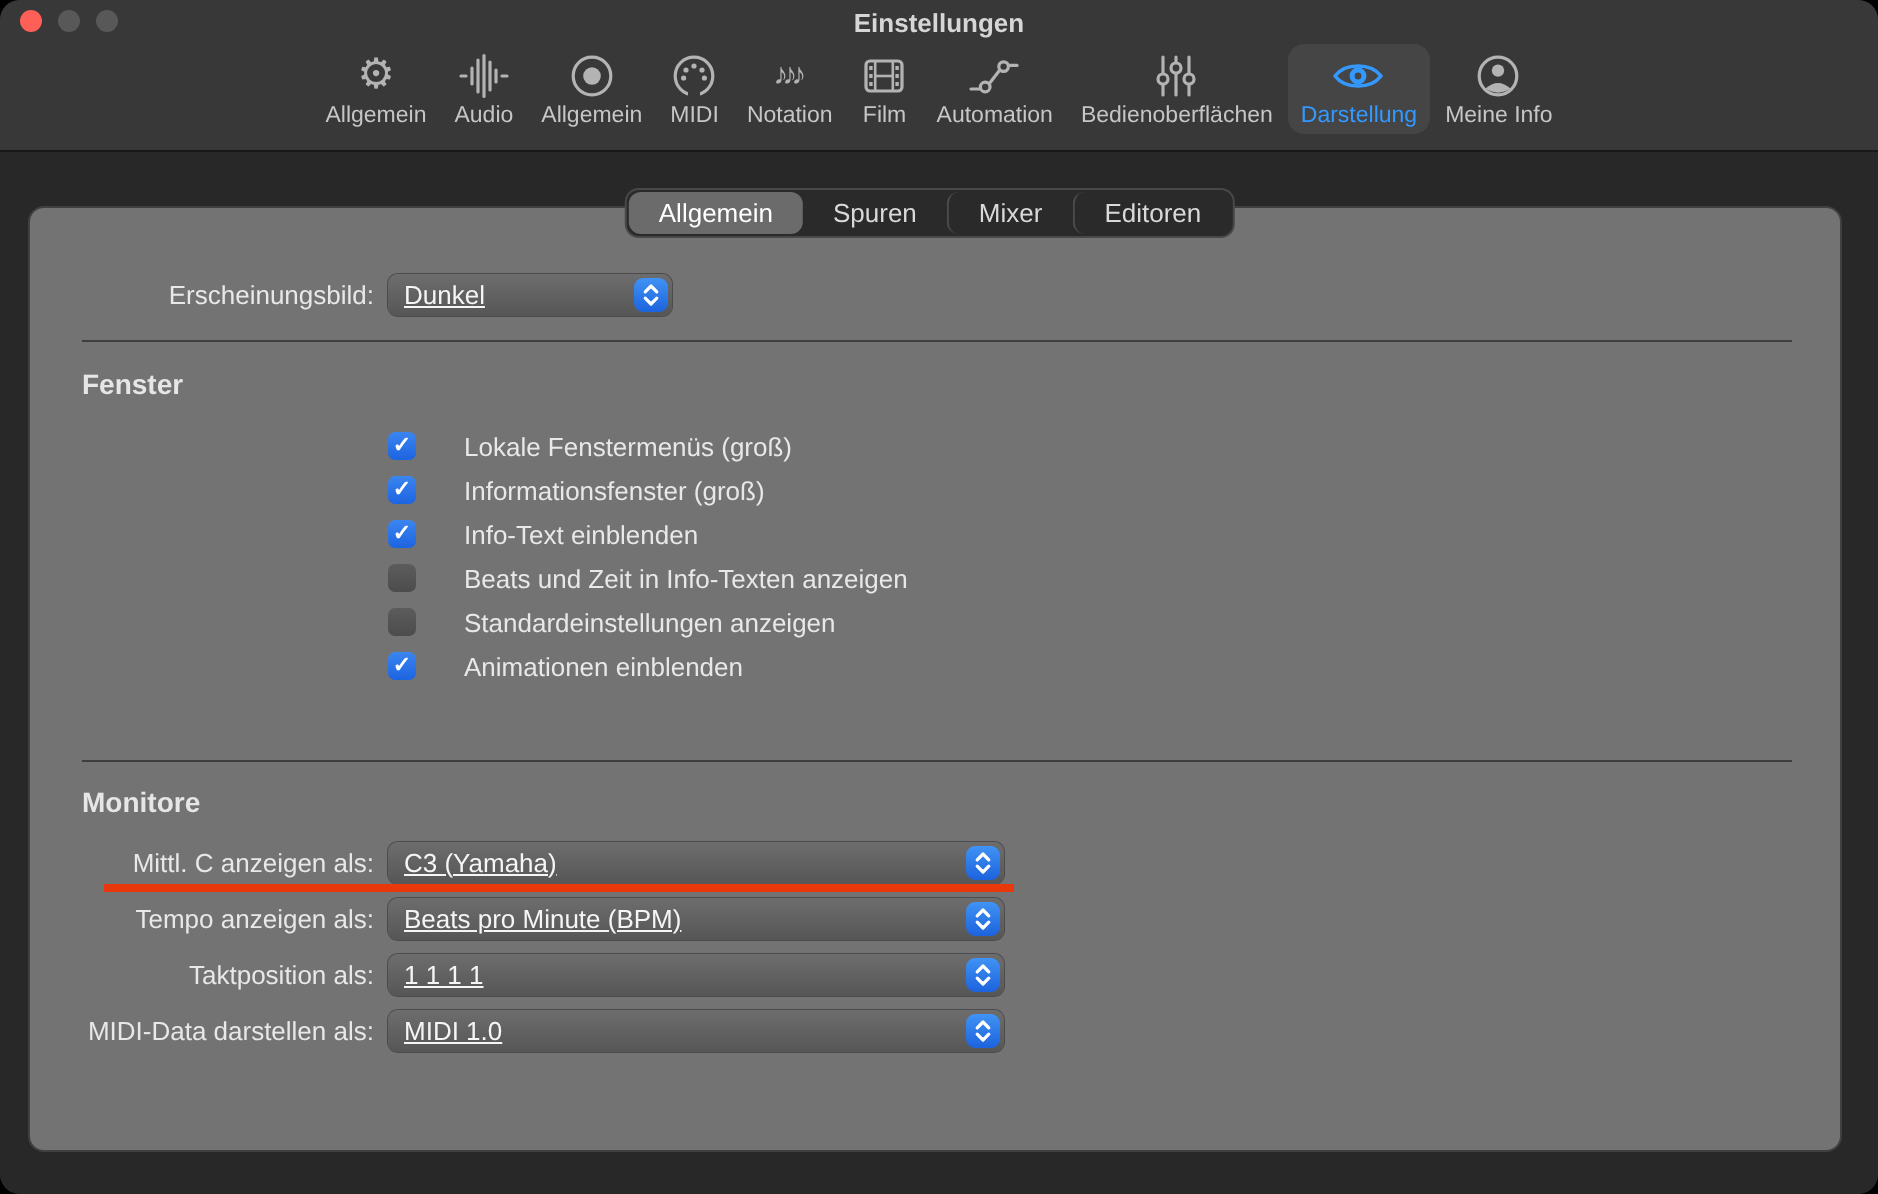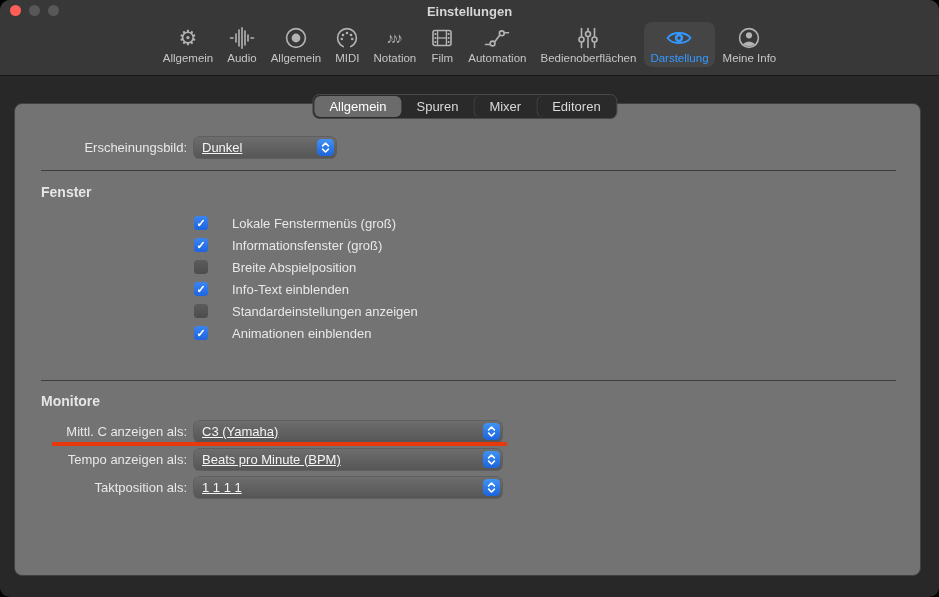--- a/index.html
+++ b/index.html
@@ -237,26 +237,26 @@
       <div class="cb-list">
         <div class="cb-row">
           <span class="cb checked"></span>
           <span class="cb-label">Lokale Fenstermenüs (groß)</span>
         </div>
         <div class="cb-row">
           <span class="cb checked"></span>
           <span class="cb-label">Informationsfenster (groß)</span>
         </div>
         <div class="cb-row">
-          <span class="cb"></span>
-          <span class="cb-label">Breite Abspielposition</span>
-        </div>
-        <div class="cb-row">
           <span class="cb checked"></span>
           <span class="cb-label">Info-Text einblenden</span>
+        </div>
+        <div class="cb-row">
+          <span class="cb"></span>
+          <span class="cb-label">Beats und Zeit in Info-Texten anzeigen</span>
         </div>
         <div class="cb-row">
           <span class="cb"></span>
           <span class="cb-label">Standardeinstellungen anzeigen</span>
         </div>
         <div class="cb-row">
           <span class="cb checked"></span>
           <span class="cb-label">Animationen einblenden</span>
         </div>
       </div>
@@ -299,20 +299,32 @@
             <span class="popup-value">1 1 1 1</span>
             <span class="popup-cap">
               <svg width="11" height="13" viewBox="0 0 11 13" fill="none">
                   <path d="M2.6 4.9 L5.5 2 L8.4 4.9" stroke="#fff" stroke-width="1.6" stroke-linecap="round" stroke-linejoin="round"></path>
                   <path d="M2.6 8.1 L5.5 11 L8.4 8.1" stroke="#fff" stroke-width="1.6" stroke-linecap="round" stroke-linejoin="round"></path>
                 </svg>
             </span>
           </div>
         </div>
 
+        <div class="mon-row">
+          <span class="row-label">MIDI-Data darstellen als:</span>
+          <div class="popup w-monitor">
+            <span class="popup-value">MIDI 1.0</span>
+            <span class="popup-cap">
+              <svg width="11" height="13" viewBox="0 0 11 13" fill="none">
+                  <path d="M2.6 4.9 L5.5 2 L8.4 4.9" stroke="#fff" stroke-width="1.6" stroke-linecap="round" stroke-linejoin="round"></path>
+                  <path d="M2.6 8.1 L5.5 11 L8.4 8.1" stroke="#fff" stroke-width="1.6" stroke-linecap="round" stroke-linejoin="round"></path>
+                </svg>
+            </span>
+          </div>
+        </div>
 
       </div>
 
       <div class="underline show"></div>
 
     </div>
   </div>
 </div>
 
 </body></html>

